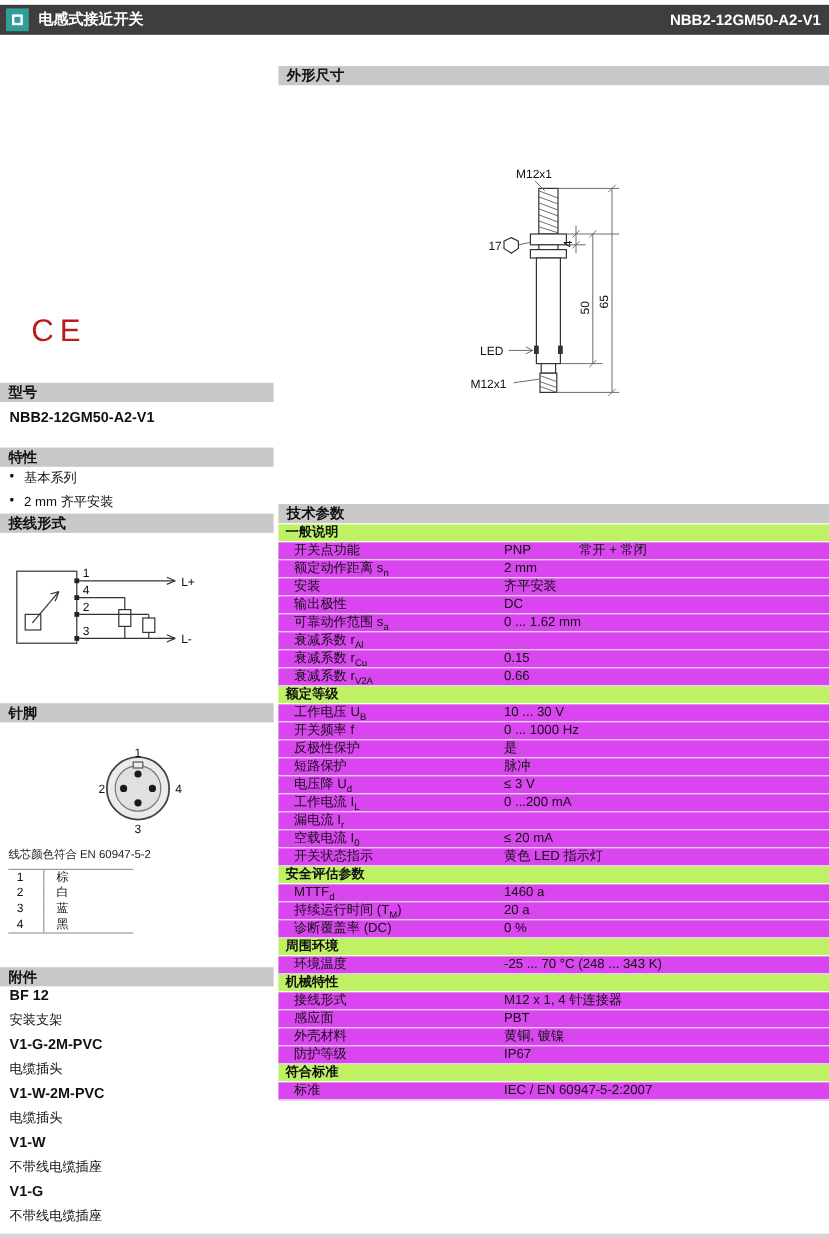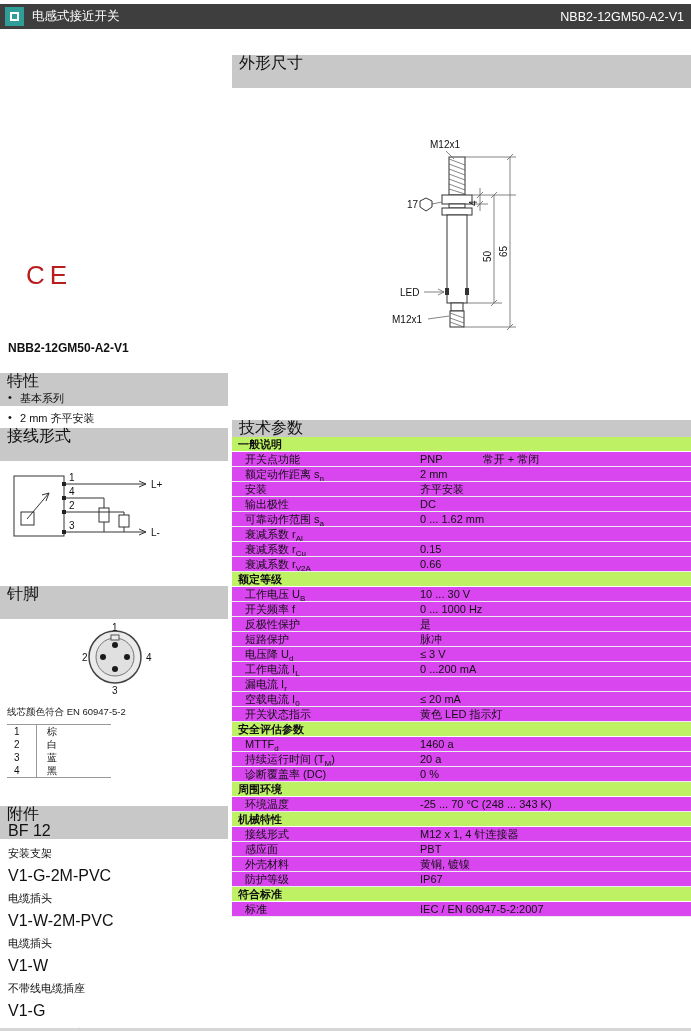--- a/index.html
+++ b/index.html
@@ -1,28 +1,28 @@
 <!DOCTYPE html>
 <html><head>
 <meta charset="utf-8">
 <style>
   *{box-sizing:border-box}
   html,body{margin:0;padding:0}
   body{background:#fff;font-family:"Liberation Sans",sans-serif;color:#111}
   .page{position:relative;width:691px;height:1031px;background:#fff;overflow:hidden}
 
   .topbar{position:absolute;top:4px;left:0;width:691px;height:25px;background:#3e3e3e;color:#fff;
-          display:flex;align-items:center;font-size:12.5px;font-weight:normal}
+          display:flex;align-items:center;font-size:12.5px;font-weight:bold}
   .prod-icon{width:19px;height:19px;background:#2f9e99;margin-left:5px;display:flex;align-items:center;justify-content:center;flex:0 0 auto}
   .prod-icon-inner{width:9px;height:9px;border:2px solid #fff}
   .topbar-title{margin-left:8px;white-space:nowrap}
   .topbar-part{margin-left:auto;margin-right:7px;white-space:nowrap}
 
-  .secbar{position:absolute;left:0;width:228px;height:33px;line-height:16px;background:#c8c8c8;
-          font-size:16px;font-weight:normal;padding-left:7px;white-space:nowrap}
+  .secbar{position:absolute;left:0;width:228px;height:16px;line-height:16px;background:#c8c8c8;
+          font-size:12px;font-weight:bold;padding-left:7px;white-space:nowrap}
   .secbar.right-col{left:232px;width:459px}
   .bar-model{top:319px}.bar-features{top:373px}.bar-connection{top:428px}
   .bar-pins{top:586px}.bar-acc{top:806px}.bar-dims{top:55px}.bar-tech{top:420px}
 
   .ce{position:absolute;left:26px;top:260px;font-size:26px;letter-spacing:5px;color:#b91c1c}
   .model-value{position:absolute;left:8px;top:341px;font-size:12px;font-weight:bold}
 
   .features{position:absolute;left:8px;top:386px;margin:0;padding:0;list-style:none;font-size:11px}
   .features li{margin-top:5px;padding-left:12px;position:relative}
   .features li::before{content:"•";position:absolute;left:0}
@@ -31,21 +31,21 @@
   .wiring{position:absolute;left:6px;top:460px}
   .pinface{position:absolute;left:28px;top:604px}
 
   .wire-note{position:absolute;left:7px;top:706px;font-size:9.5px;color:#222;white-space:nowrap}
   .wire-table{position:absolute;left:7px;top:724px;width:104px;border-top:1px solid #999;border-bottom:1px solid #999;font-size:10px}
   .wire-row{display:flex;height:13px;line-height:13px}
   .wire-pin{width:30px;border-right:1px solid #999;padding-left:7px}
   .wire-color{padding-left:10px}
 
   .acc-list{position:absolute;left:8px;top:822px;font-size:11px}
-  .acc-name{font-weight:normal;font-size:16px;margin-top:6px}
+  .acc-name{font-weight:bold;font-size:12px;margin-top:6px}
   .acc-name:first-child{margin-top:0}
   .acc-desc{margin-top:6px}
 
   .drawing{position:absolute;left:232px;top:72px;width:459px;height:346px}
 
   .tech-table{position:absolute;left:232px;top:437px;width:459px;font-size:11px}
   .tech-group{height:15px;line-height:15px;background:#bef264;font-weight:bold;padding-left:6px;border-bottom:1px solid #fff}
   .tech-row{display:flex;height:15px;line-height:15px;background:#d946ef;border-bottom:1px solid #ececec}
   .tech-row .lbl{width:188px;padding-left:13px;flex:0 0 auto;white-space:nowrap;overflow:hidden}
   .tech-row .val{flex:1;white-space:nowrap}
@@ -62,20 +62,21 @@
   <header class="topbar">
     <span class="prod-icon">
         <span class="prod-icon-inner"></span>
       </span>
     <span class="topbar-title">电感式接近开关</span>
     <span class="topbar-part">NBB2-12GM50-A2-V1</span>
   </header>
 
   <div class="ce">CE</div>
 
+  <div class="secbar bar-model">型号</div>
   <div class="model-value">NBB2-12GM50-A2-V1</div>
 
   <div class="secbar bar-features">特性</div>
   <ul class="features">
     <li>基本系列</li>
     <li>2 mm 齐平安装</li>
   </ul>
 
   <div class="secbar bar-connection">接线形式</div>
   <svg class="wiring" width="215" height="112" viewBox="0 0 215 112">

